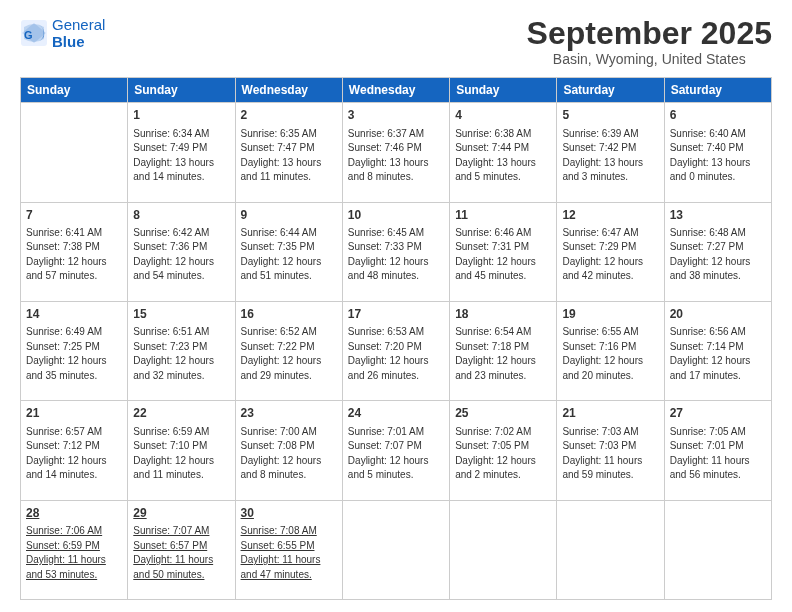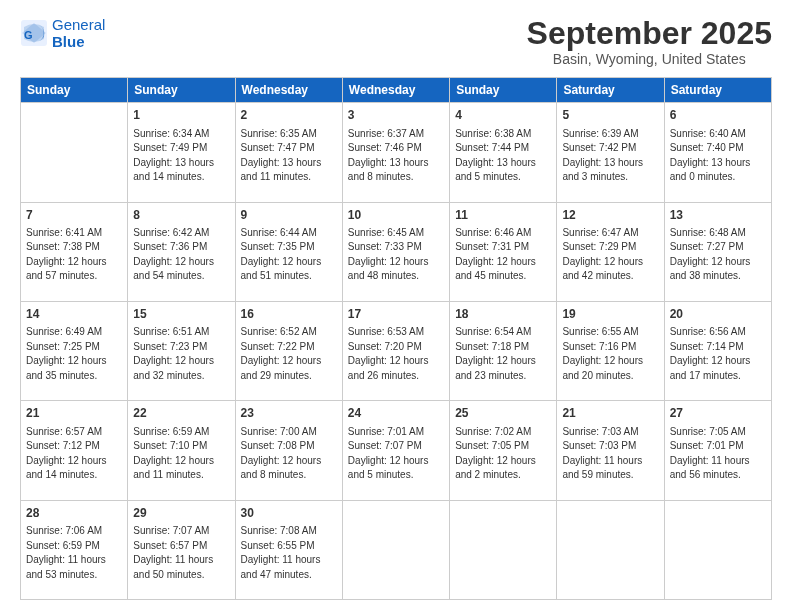--- a/index.html
+++ b/index.html
@@ -79,20 +79,21 @@
     .day-info {
       font-size: 10px;
       color: #333;
       line-height: 1.45;
     }
     .empty-cell {
       background: #fff;
     }
     .last-row td {
       height: 75px;
+      text-decoration: underline;
     }
   </style>
 </head>
 <body>
 
 <div class="page">
   <div class="header">
     <div class="logo">
       <svg class="logo-icon" viewBox="0 0 28 28" xmlns="http://www.w3.org/2000/svg">
         <rect x="1" y="1" width="26" height="26" rx="3" fill="#e8f0fe" stroke="none"></rect>

